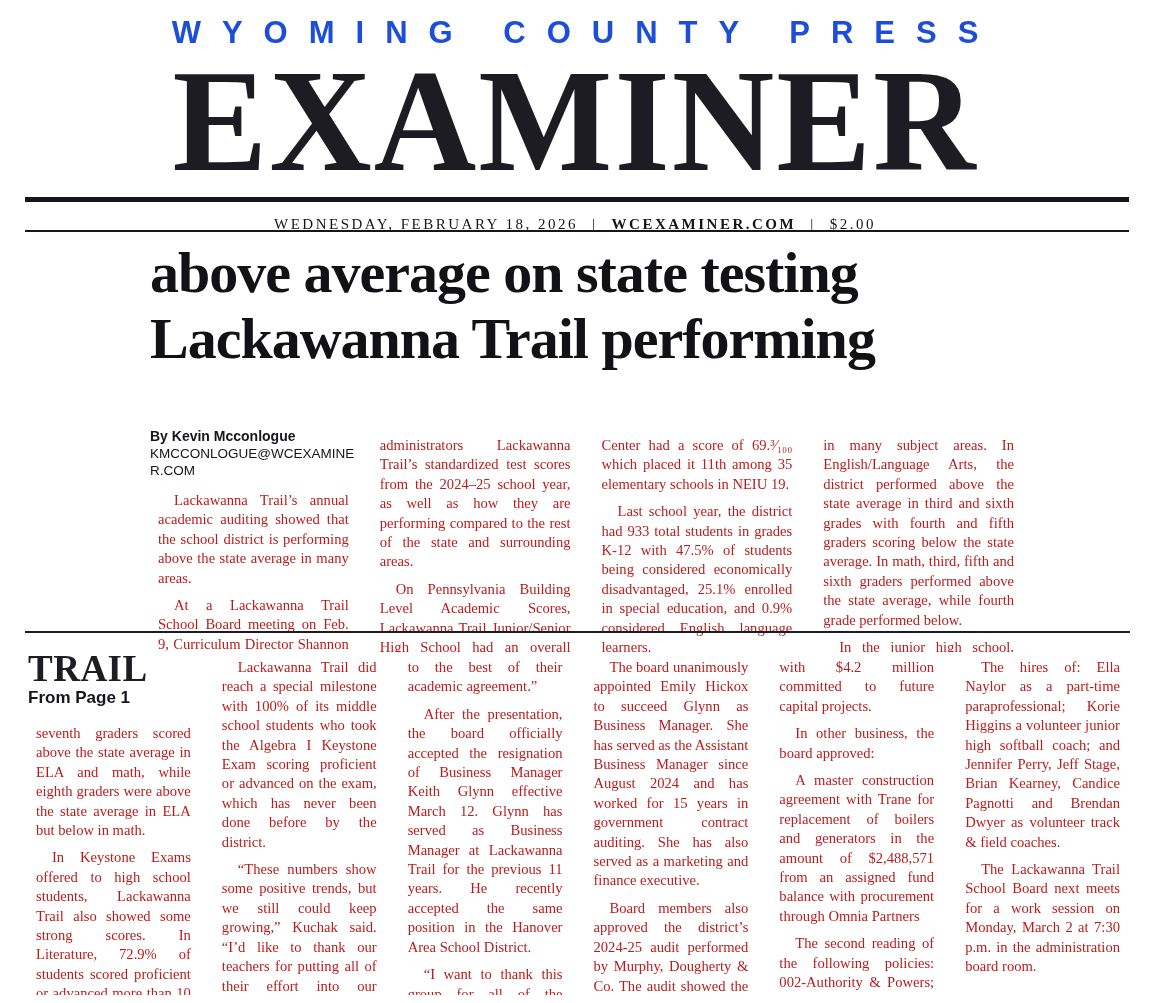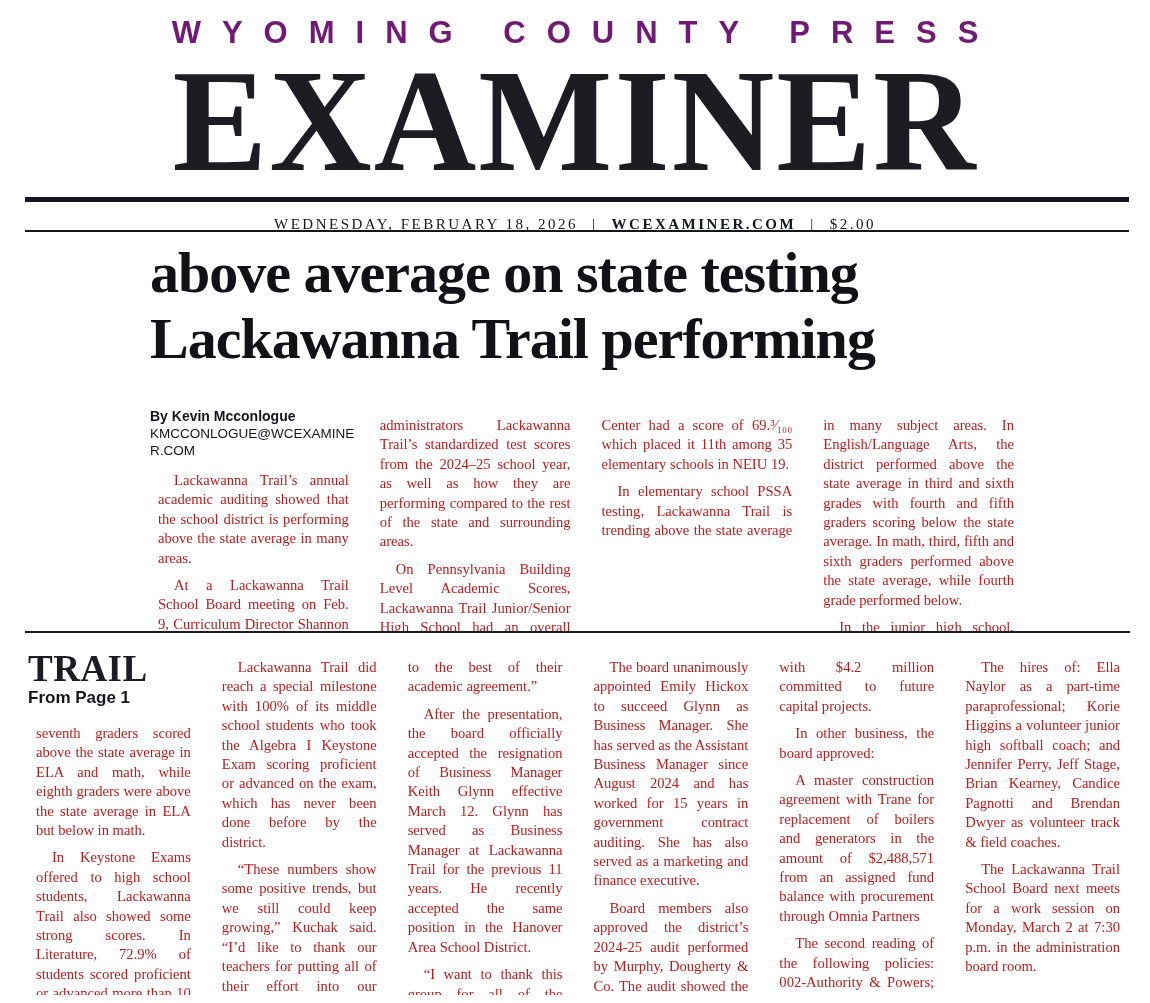--- a/index.html
+++ b/index.html
@@ -11,21 +11,21 @@
     font-family:"Liberation Serif","DejaVu Serif",serif;
     color:#15151d;
   }
   
   .kicker{
     position:absolute;top:16px;left:0;width:100%;
     text-align:center;
     font-family:"Liberation Sans","DejaVu Sans",sans-serif;
     font-weight:700;font-size:31px;line-height:34px;
     letter-spacing:21px;text-indent:21px;
-    color:#701a75;
+    color:#1d4ed8;
   }
   .paper-title{
     position:absolute;top:46px;left:0;width:100%;
     text-align:center;
     font-family:"Liberation Serif","DejaVu Serif",serif;
     font-weight:700;font-size:142px;line-height:145px;
     letter-spacing:2px;color:#1c1c22;
     transform:scaleY(1.03);transform-origin:center top;
   }
   .rule-thick{position:absolute;left:25px;top:197px;width:1104px;height:5px;background:#15151d;}
@@ -39,21 +39,21 @@
   .dateline .sep{padding:0 14px;font-weight:400;color:#15151d;}
   
   .headline{
     position:absolute;left:150px;top:240px;width:880px;
     font-family:"Liberation Serif","DejaVu Serif",serif;
     font-weight:700;color:#111116;
     font-size:58px;line-height:66px;letter-spacing:-1px;
   }
   
   .story{
-    position:absolute;left:150px;top:408px;width:872px;height:224px;
+    position:absolute;left:150px;top:428px;width:872px;height:224px;
     display:grid;grid-template-columns:repeat(4,1fr);column-gap:15px;
     overflow:hidden;
   }
   .byline{
     font-family:"Liberation Sans","DejaVu Sans",sans-serif;
     font-size:13.5px;line-height:17px;margin-bottom:12px;
   }
   .byline .by-name{font-weight:700;font-size:14px;display:block;}
   .byline .by-email{font-weight:400;overflow-wrap:anywhere;display:block;}
   .paras p, .cont-paras p{
@@ -121,20 +121,21 @@
     </div>
     <div class="col">
       <div class="paras">
           <p class="flush">administrators Lackawanna Trail’s standardized test scores from the 2024–25 school year, as well as how they are performing compared to the rest of the state and surrounding areas.</p>
           <p class="jc">On Pennsylvania Building Level Academic Scores, Lackawanna Trail Junior/Senior High School had an overall score of 73.⁵⁄₁₀₀, which placed it 12th of 22 among secondary schools in the NEIU 19. Lackawanna Trail Elementary</p>
         </div>
     </div>
     <div class="col">
       <div class="paras">
           <p class="flush">Center had a score of 69.³⁄₁₀₀ which placed it 11th among 35 elementary schools in NEIU 19.</p>
+          <p>Last school year, the district had 933 total students in grades K-12 with 47.5% of students being considered economically disadvantaged, 25.1% enrolled in special education, and 0.9% considered English language learners.</p>
           <p class="jc">In elementary school PSSA testing, Lackawanna Trail is trending above the state average</p>
         </div>
     </div>
     <div class="col">
       <div class="paras">
           <p class="flush">in many subject areas. In English/Language Arts, the district performed above the state average in third and sixth grades with fourth and fifth graders scoring below the state average. In math, third, fifth and sixth graders performed above the state average, while fourth grade performed below.</p>
           <p class="jc">In the junior high school,</p>
         </div>
       <div class="jumpline">
         <span>See </span><span class="slug">TRAIL</span><span> on Page E4</span>

